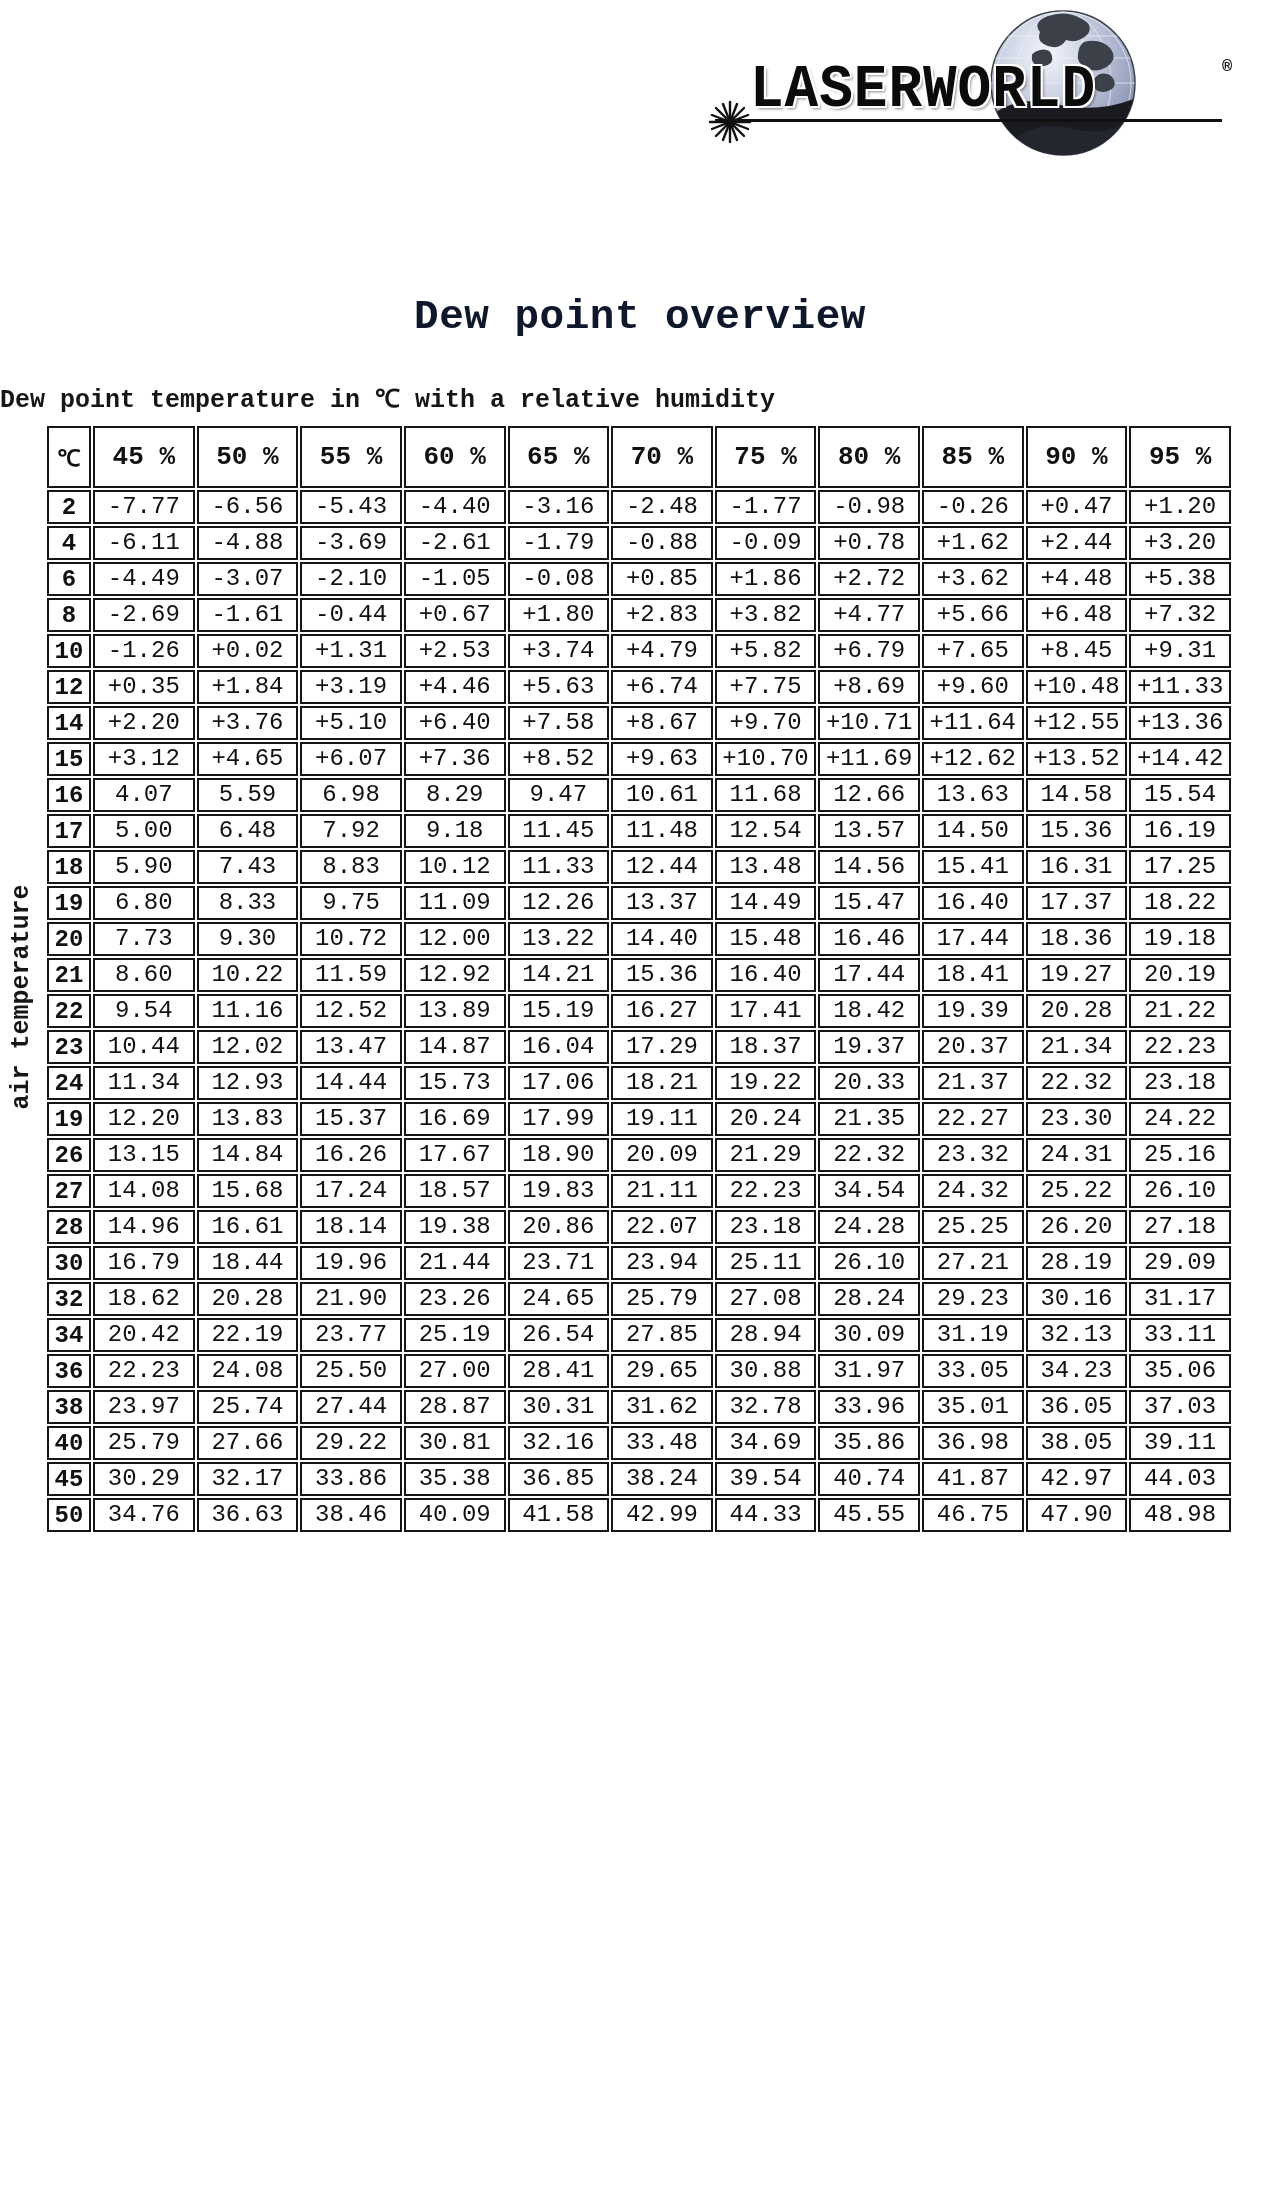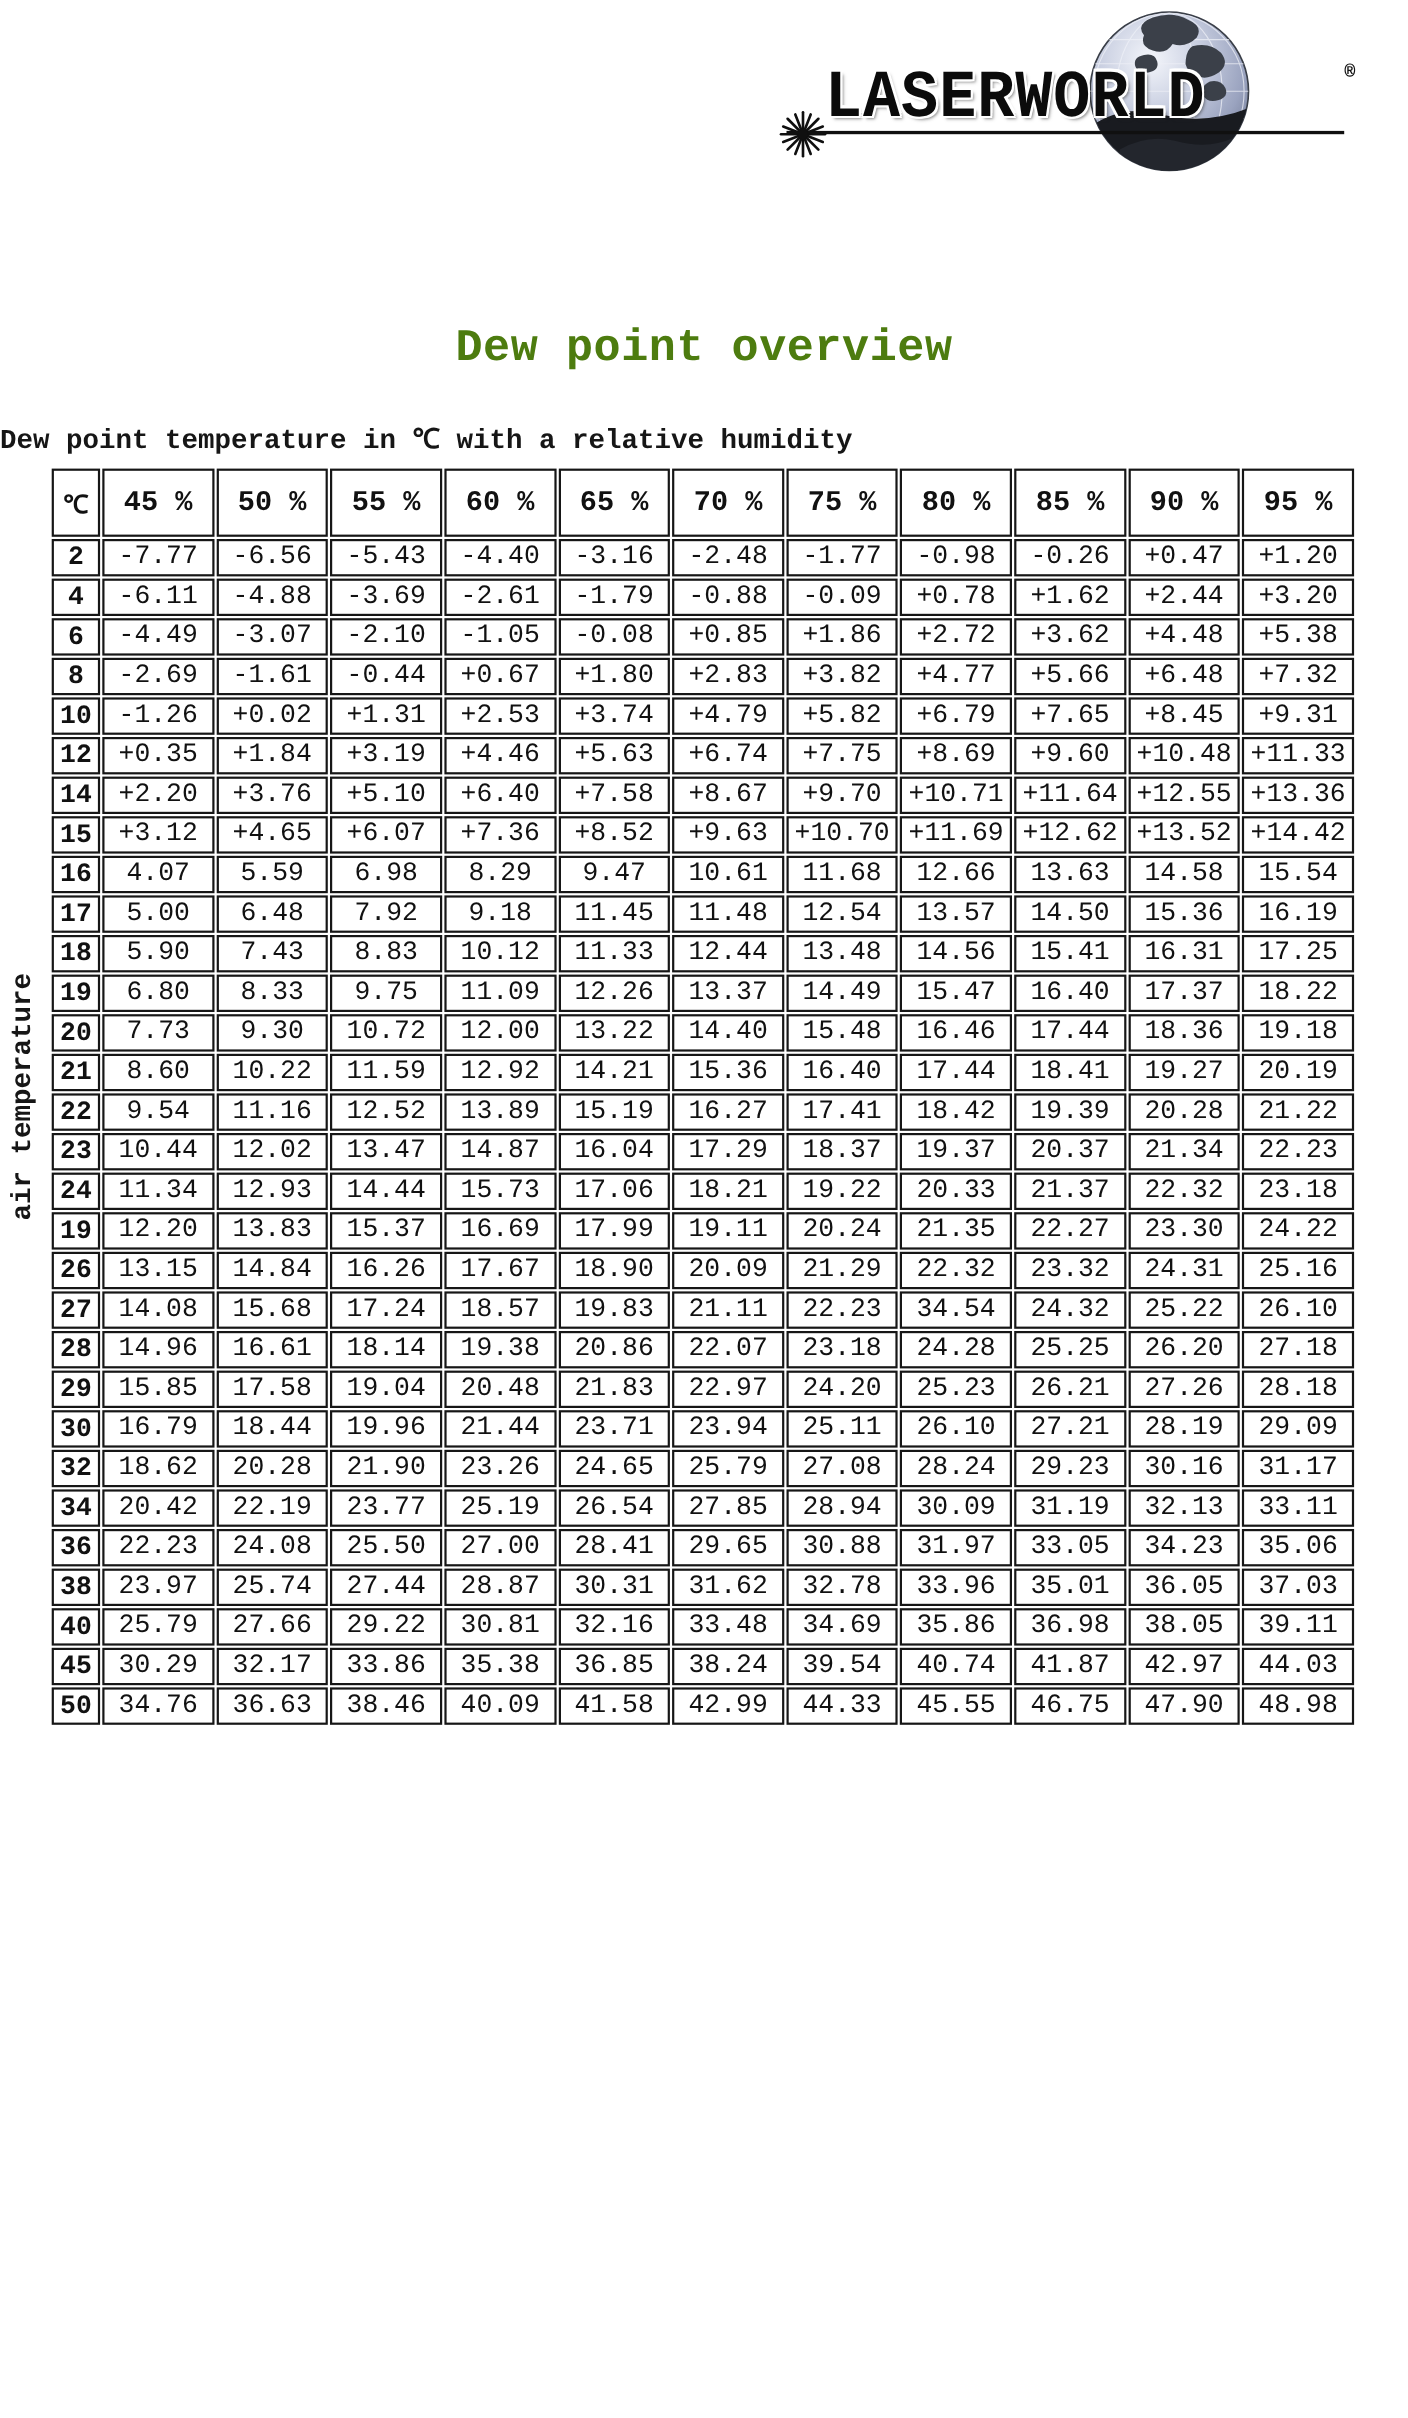--- a/index.html
+++ b/index.html
@@ -21,21 +21,21 @@
     text-shadow:
       -2px -2px 0 #fff, 2px -2px 0 #fff, -2px 2px 0 #fff, 2px 2px 0 #fff,
       -2px 0 0 #fff, 2px 0 0 #fff, 0 -2px 0 #fff, 0 2px 0 #fff,
       3px 3px 3px rgba(40,40,40,.55);
   }
   .reg{position:absolute;left:532px;top:52px;z-index:3;font-size:17px;font-weight:bold;color:#111;}
 
   
   .title{
     position:absolute;left:0;top:294px;width:1280px;text-align:center;
-    font-size:41px;font-weight:bold;color:#4d7c0f;letter-spacing:.5px;
+    font-size:41px;font-weight:bold;color:#0f172a;letter-spacing:.5px;
   }
   .subtitle{
     position:absolute;left:0;top:380px;width:1280px;text-align:left;
     font-size:25px;font-weight:bold;color:#161616;
   }
 
   
   .axis-label{
     position:absolute;left:21px;top:997px;
     transform:translate(-50%,-50%) rotate(-90deg);
@@ -444,34 +444,20 @@
           <td>19.38</td>
           <td>20.86</td>
           <td>22.07</td>
           <td>23.18</td>
           <td>24.28</td>
           <td>25.25</td>
           <td>26.20</td>
           <td>27.18</td>
         </tr>
         <tr>
-          <th>29</th>
-          <td>15.85</td>
-          <td>17.58</td>
-          <td>19.04</td>
-          <td>20.48</td>
-          <td>21.83</td>
-          <td>22.97</td>
-          <td>24.20</td>
-          <td>25.23</td>
-          <td>26.21</td>
-          <td>27.26</td>
-          <td>28.18</td>
-        </tr>
-        <tr>
           <th>30</th>
           <td>16.79</td>
           <td>18.44</td>
           <td>19.96</td>
           <td>21.44</td>
           <td>23.71</td>
           <td>23.94</td>
           <td>25.11</td>
           <td>26.10</td>
           <td>27.21</td>

